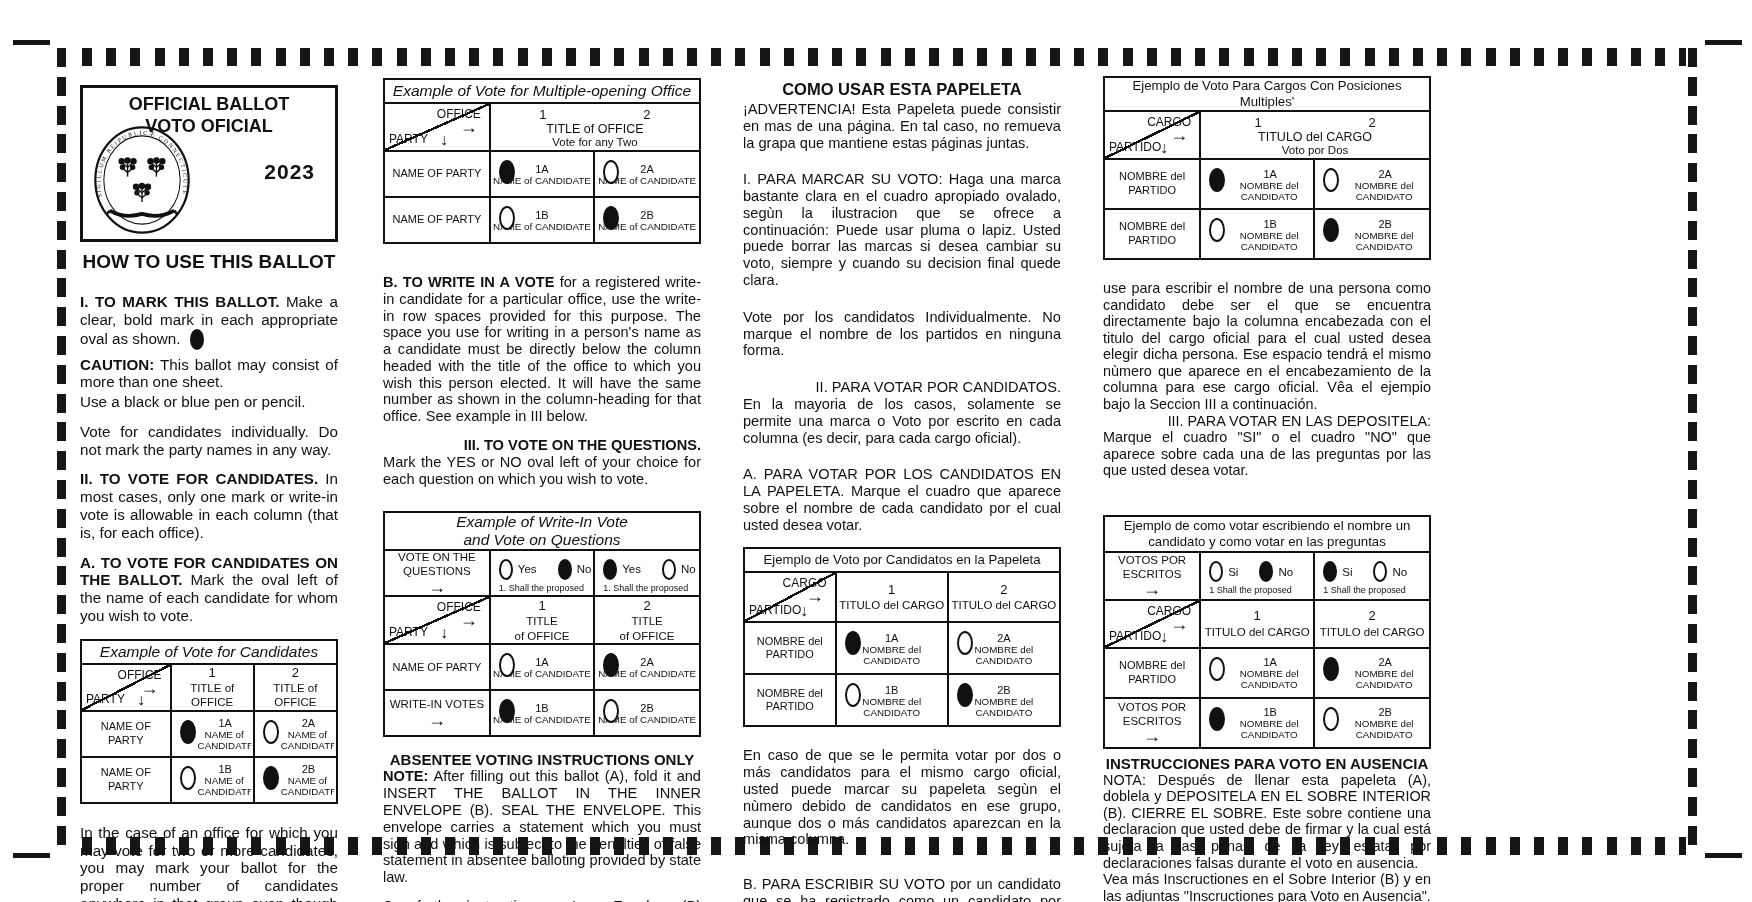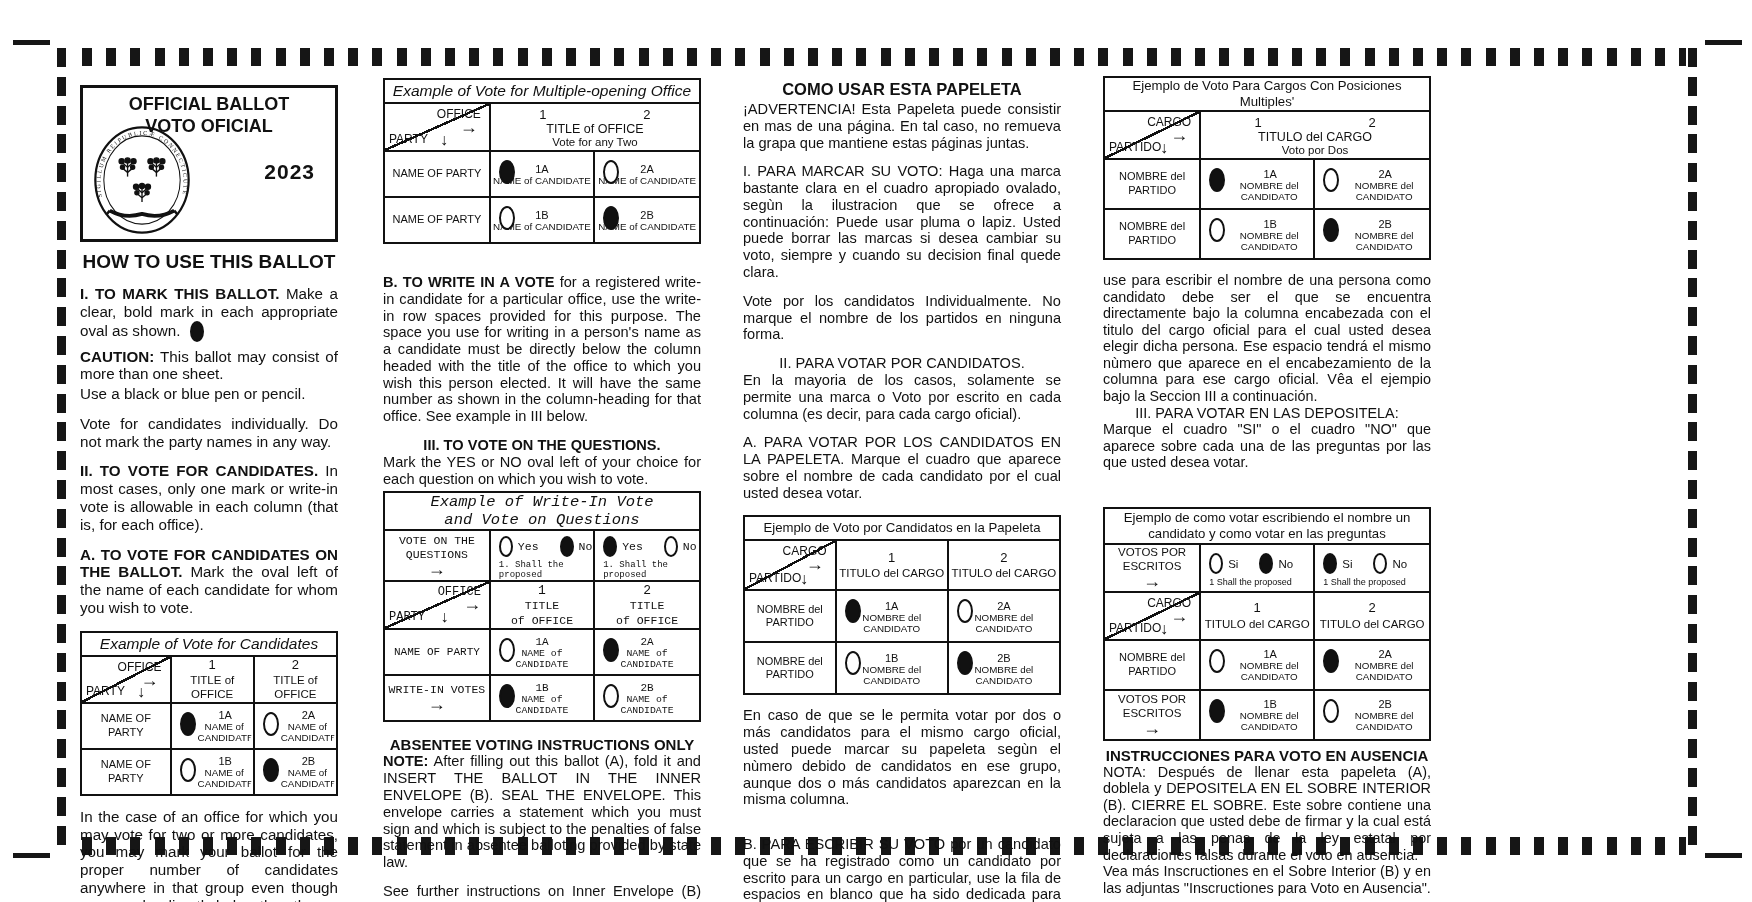--- a/index.html
+++ b/index.html
@@ -14,21 +14,21 @@
   
   .col{position:absolute;}
   #col1{left:80px;top:85px;width:258px;}
   #col2{left:383px;top:78px;width:318px;}
   #col3{left:743px;top:80px;width:318px;}
   #col4{left:1103px;top:76px;width:328px;}
   .para{text-align:justify;margin:12px 0 0;font-size:15.2px;line-height:1.17;}
   .c2 .para,.c3 .para{font-size:14.6px;line-height:1.15;}
   .c4 .para{font-size:14.4px;line-height:1.15;}
   .lead{font-weight:bold;}
-  .nojust{text-align:center;}
+  .nojust{text-align:right;}
   
   #ballot-box{position:relative;box-sizing:border-box;width:100%;height:157px;border:3px solid #111;}
   .bb-title{font-weight:bold;font-size:18px;line-height:1.2;text-align:center;margin-top:6px;}
   #seal{position:absolute;left:8px;top:36px;}
   #year{position:absolute;right:20px;top:72px;font-weight:bold;font-size:21px;letter-spacing:1px;}
   .h1{font-weight:bold;font-size:19px;text-align:center;margin-top:9px;}
   .h2{font-weight:bold;font-size:16.5px;text-align:center;margin:0 0 2px;}
   .h3{font-weight:bold;font-size:15px;text-align:center;margin-top:14px;}
   
   .btable{width:100%;border-collapse:collapse;table-layout:fixed;}
@@ -60,22 +60,22 @@
         border-radius:50%;background:#fff;}
   .oval.filled{background:#111;}
   .oval.sm{width:14px;height:21px;}
   .inline-oval{width:14px;height:21px;vertical-align:-6px;margin-left:10px;background:#111;}
   .arrowlabel{text-align:center;font-size:11.5px;line-height:1.2;}
   .arrowlabel .ar{display:block;font-size:18px;font-weight:bold;line-height:0.9;}
   .qcell{vertical-align:top;}
   .qrow{display:flex;align-items:center;gap:5px;padding:5px 0 0 8px;font-size:11.5px;}
   .qrow .gap{margin-left:16px;}
   .qtext{display:block;font-size:9px;padding:3px 0 0 8px;text-align:left;}
-  .mt0{margin-top:0;} .mt2{margin-top:2px;} .mt6{margin-top:6px;} .mt16{margin-top:12px;}
-  .mt20{margin-top:4px;font-family:Liberation Mono, monospace;} .mt28{margin-top:28px;} .mt30{margin-top:30px;} .mt36{margin-top:36px;}
+  .mt0{margin-top:0;} .mt2{margin-top:2px;} .mt6{margin-top:6px;} .mt16{margin-top:20px;}
+  .mt20{margin-top:24px;} .mt28{margin-top:28px;} .mt30{margin-top:30px;} .mt36{margin-top:36px;}
   .tbl-wrap{margin-top:14px;}
 </style>
 </head>
 <body>
 
 <div id="sheet">
 
   <div class="corner" style="left:13px;top:40px;"></div>
   <div class="corner" style="left:1705px;top:40px;"></div>
   <div class="corner" style="left:13px;top:853px;"></div>

